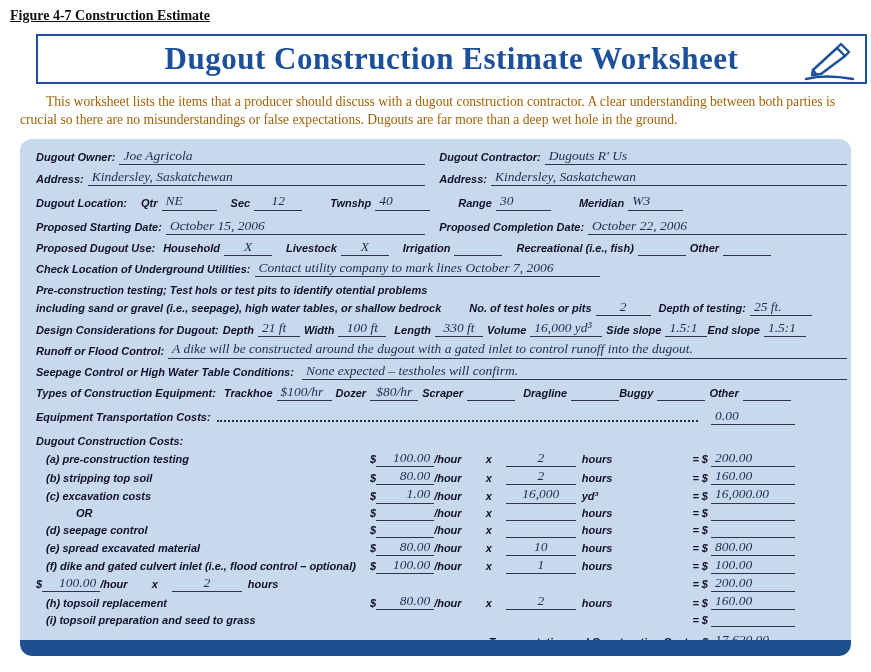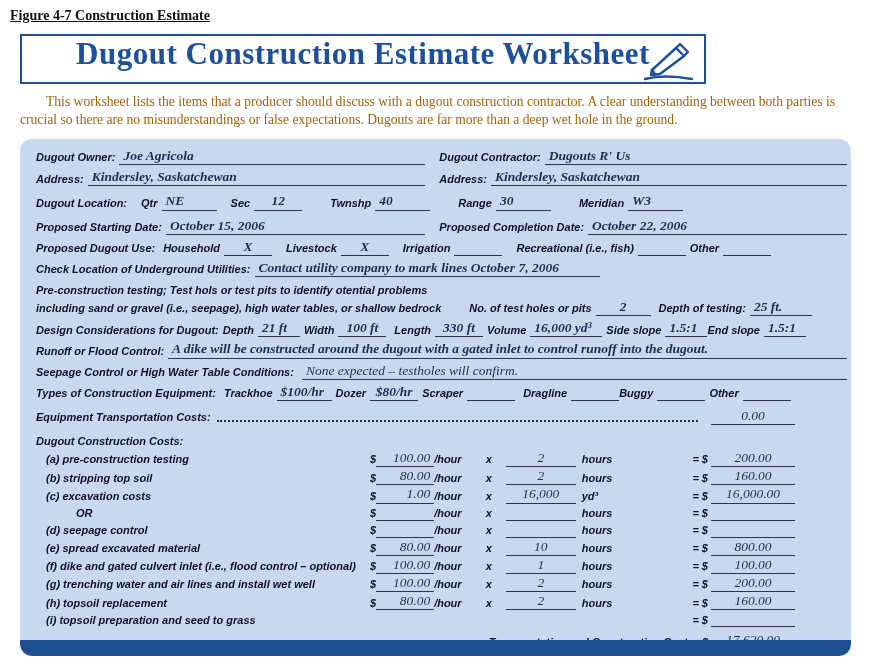--- a/index.html
+++ b/index.html
@@ -1,58 +1,58 @@
 <!DOCTYPE html>
 <html><head>
 <meta charset="utf-8">
 <style>
   * { margin:0; padding:0; box-sizing:border-box; }
   html,body { width:871px; height:672px; background:#ffffff; }
   body { position:relative; font-family:"Liberation Serif",serif; color:#111; overflow:hidden; }
 
   .figure-label { position:absolute; left:10px; top:8px; font-weight:bold; font-size:14px; color:#111;text-decoration:underline; }
 
-  .title-banner { position:absolute; left:20px; top:34px; width:686px; height:50px;
-    border:2px solid #1c4f9c; background:#fff; display:flex; align-items:flex-start; justify-content:center; }
+  .title-banner { position:absolute; left:36px; top:34px; width:831px; height:50px;
+    border:2px solid #1c4f9c; background:#fff; display:flex; align-items:center; justify-content:center; }
   .title-text { color:#1c4f9c; font-weight:bold; font-size:31px; letter-spacing:0.5px; }
   .pen-icon { position:absolute; right:8px; top:5px; }
 
   .intro { position:absolute; left:20px; top:93px; width:834px; font-size:13.6px; line-height:1.32; text-indent:26px; color:#a16207; }
 
   .form-box { position:absolute; left:20px; top:139px; width:831px; height:517px;
     background:#c9d9ed; border-radius:12px; padding:10px 4px 0 16px; overflow:hidden; }
   .bottom-bar { position:absolute; left:0; bottom:0; width:100%; height:16px; background:#1d4f91; border-radius:0 0 12px 12px; }
 
   .row { display:flex; align-items:flex-end; margin-bottom:5px; min-height:16px; }
   .lbl { font-family:"Liberation Sans",sans-serif; font-weight:bold; font-style:italic; font-size:11px;
     color:#10102a; white-space:nowrap; line-height:1.25; }
   .val { font-family:"Liberation Serif",serif; font-style:italic; font-size:13.5px; color:#1f2c52;
     white-space:nowrap; line-height:1.05; }
   .fill { border-bottom:1px solid #32324c; padding:0 4px 1px; min-height:15px; display:block; }
   .grow { flex:1 1 auto; min-width:0; }
-  .ml4 { margin-left:4px;font-weight:bold; } .ml8 { margin-left:8px; } .ml14 { margin-left:14px; } .ml28 { margin-left:28px; }
+  .ml4 { margin-left:4px; } .ml8 { margin-left:8px; } .ml14 { margin-left:14px; } .ml28 { margin-left:28px; }
   .col { display:flex; align-items:flex-end; }
   .col-left { width:48%; margin-right:14px; }
   .col-right { flex:1; }
   .w42 { width:42px; } .w48 { width:48px;text-align:center; } .w55 { width:55px; } .w62 { width:62px; }
   .mb2 { margin-bottom:2px; } .mb8 { margin-bottom:8px; } .mt6 { margin-top:6px; }
 
   
   .rcol { padding-right:52px; }
 
   
   .ct { margin-bottom:2px; min-height:15px; }
   .ct-label { width:334px; padding-left:10px; }
   .ct-label-or { padding-left:40px; }
   .ct-rate { width:58px; text-align:right; }
   .ct-x { margin-left:24px; }
   .ct-qty { width:70px; margin-left:14px; text-align:center; }
   .ct-unit { width:40px; margin-left:6px; }
   .ct-eq { margin-left:auto; }
-  .ct-total { width:84px; text-align:center; margin-left:3px; }
+  .ct-total { width:84px; text-align:left; margin-left:3px; }
 
   .dots { flex:1; border-bottom:2px dotted #2c2c40; margin:0 10px 3px 6px; height:1px; }
   .t-spacer { flex:1; }
   .t-dollar { margin-left:8px; }
 </style>
 </head>
 <body>
 
 <div class="figure-label">Figure 4-7 Construction Estimate</div>
 
@@ -279,21 +279,20 @@
     <span class="val fill ct-rate">100.00</span>
     <span class="lbl">/hour</span>
     <span class="lbl ct-x">x</span>
     <span class="val fill ct-qty">1</span>
     <span class="lbl ct-unit">hours</span>
     <span class="lbl ct-eq">= $</span>
     <span class="val fill ct-total">100.00</span>
   </div>
 
   <div class="row ct rcol">
-    <span class="lbl ct-label">(g) trenching water and air lines and install wet well</span>
     <span class="lbl">$</span>
     <span class="val fill ct-rate">100.00</span>
     <span class="lbl">/hour</span>
     <span class="lbl ct-x">x</span>
     <span class="val fill ct-qty">2</span>
     <span class="lbl ct-unit">hours</span>
     <span class="lbl ct-eq">= $</span>
     <span class="val fill ct-total">200.00</span>
   </div>
 

